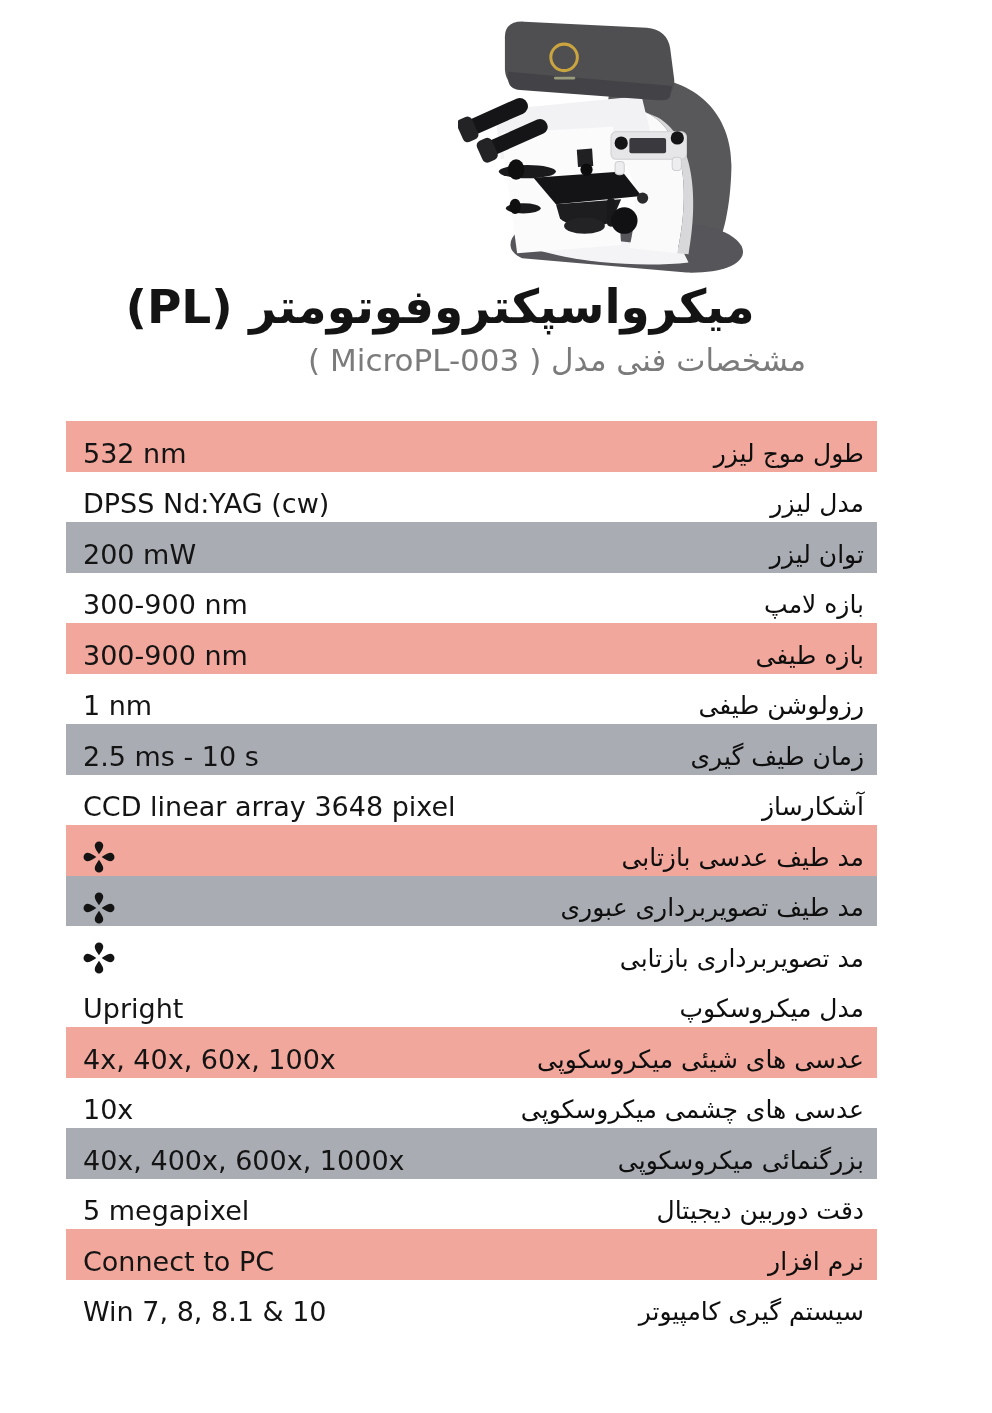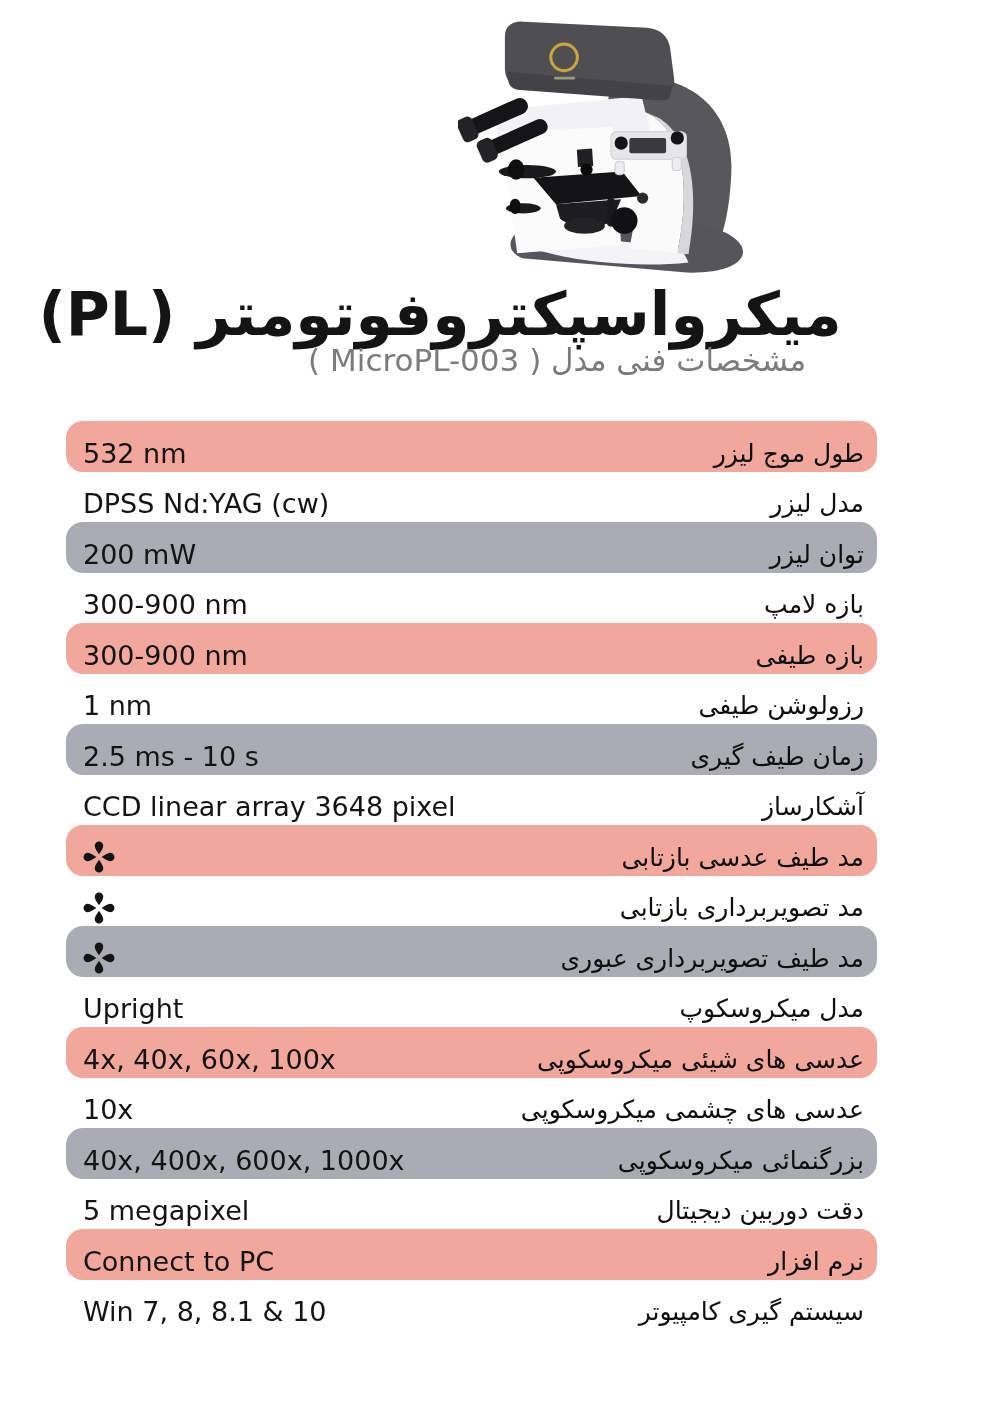--- a/index.html
+++ b/index.html
@@ -3,30 +3,30 @@
 <meta charset="utf-8">
 <style>
   html,body{margin:0;padding:0;}
   body{
     width:992px;height:1413px;position:relative;background:#ffffff;
     font-family:"DejaVu Sans","Liberation Sans",sans-serif;overflow:hidden;
   }
   .microscope{position:absolute;left:458px;top:8px;width:306px;height:266px;}
   .title{
     position:absolute;top:281px;left:30px;width:820px;text-align:center;
-    direction:rtl;font-size:60px;font-weight:bold;color:#141414;letter-spacing:0px;line-height:1.1;
+    direction:rtl;font-size:47px;font-weight:bold;color:#141414;letter-spacing:0px;line-height:1.1;
   }
   .subtitle{
     position:absolute;top:342px;left:0px;width:806px;text-align:right;
     direction:rtl;font-size:31px;color:#7b7b7b;line-height:1.2;
   }
   .spec-table{position:absolute;left:66px;top:421px;width:811px;}
   .row{
     height:50.5px;display:flex;align-items:center;justify-content:space-between;
-    padding:14px 13px 0 17px;box-sizing:border-box;border-radius:17px;
+    padding:14px 13px 0 17px;box-sizing:border-box;
   }
   .row-salmon{background:var(--salmon,#F1A79B);}
   .row-gray{background:var(--gray,#A9ADB3);}
   .row-white{background:transparent;}
   .value{font-size:27px;color:#141414;white-space:nowrap;}
   .label{font-size:25px;font-weight:normal;color:#0e0e0e;direction:rtl;white-space:nowrap;}
   .petal-icon{width:32px;height:32px;display:block;}
   .hidden-defs{position:absolute;width:0;height:0;}
 </style>
 </head>
@@ -138,35 +138,35 @@
     <div class="label">آشکارساز</div>
   </div>
     <div class="row row-salmon">
     <div class="value">
         <svg class="petal-icon" viewBox="-18 -18 36 36">
           <use href="#petal-def"></use>
         </svg>
       </div>
     <div class="label">مد  طیف عدسی بازتابی</div>
   </div>
+    <div class="row row-gray">
+    <div class="value">
+        <svg class="petal-icon" viewBox="-18 -18 36 36">
+          <use href="#petal-def"></use>
+        </svg>
+      </div>
+    <div class="label">مد  طیف تصویربرداری عبوری</div>
+  </div>
     <div class="row row-white">
     <div class="value">
         <svg class="petal-icon" viewBox="-18 -18 36 36">
           <use href="#petal-def"></use>
         </svg>
       </div>
     <div class="label">مد  تصویربرداری بازتابی</div>
-  </div>
-    <div class="row row-gray">
-    <div class="value">
-        <svg class="petal-icon" viewBox="-18 -18 36 36">
-          <use href="#petal-def"></use>
-        </svg>
-      </div>
-    <div class="label">مد  طیف تصویربرداری عبوری</div>
   </div>
     <div class="row row-white">
     <div class="value">Upright</div>
     <div class="label">مدل میکروسکوپ</div>
   </div>
     <div class="row row-salmon">
     <div class="value">4x, 40x, 60x, 100x</div>
     <div class="label">عدسی های شیئی میکروسکوپی</div>
   </div>
     <div class="row row-white">

